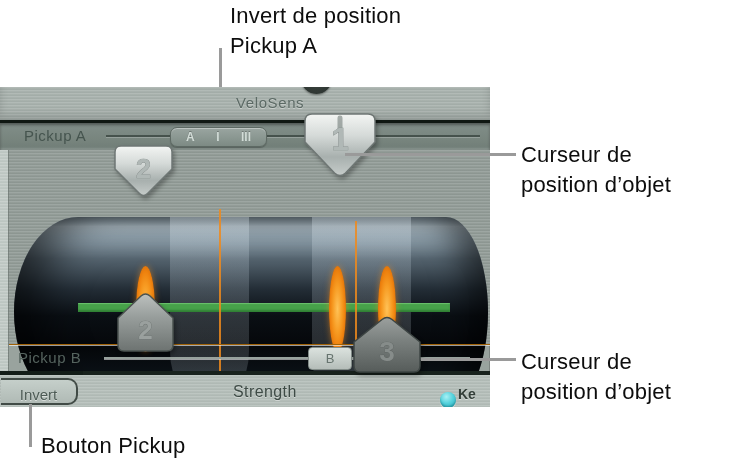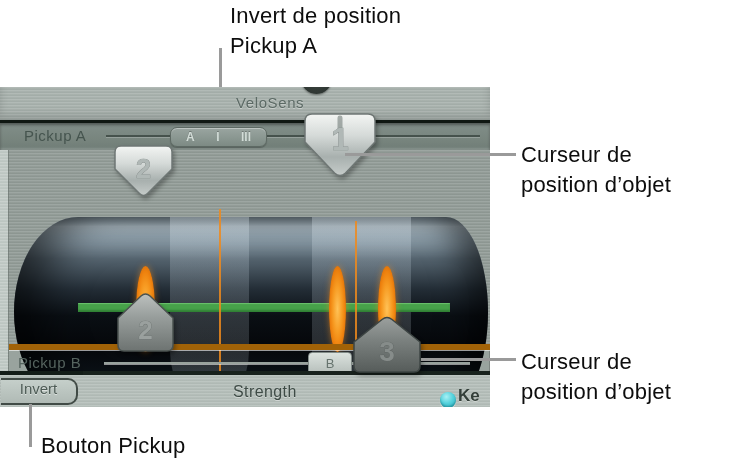--- a/index.html
+++ b/index.html
@@ -65,44 +65,44 @@
          box-shadow:0 0 6px rgba(243,140,26,.55); }
   .obj1 { left:122px; width:19px; }
   .obj2 { left:315px; width:17px; }
   .obj3 { left:364px; width:18px; }
   .oline { position:absolute; width:2px; background:rgba(238,138,28,.85); }
   .oline1 { left:219px; top:59px; height:196px; }
   .oline2 { left:355px; top:71px; height:184px; }
 
   .rowB { position:absolute; left:0; top:257px; width:490px; height:27px;
           background:linear-gradient(180deg,#d8ded а 0%, #d4dad6 0%, #c3cbc7 100%);
-          border-top:6px solid #a16207; box-shadow:inset 0 1px 0 rgba(255,255,255,.6); }
+          border-top:1px solid #a16207; box-shadow:inset 0 1px 0 rgba(255,255,255,.6); }
   .rowB-track { position:absolute; left:104px; top:12px; width:366px; height:2px; background:#98a29d;
                 box-shadow:0 1px 0 rgba(255,255,255,.55); }
   .lblB { position:absolute; left:18px; top:4px; font-size:15px; color:#55635e; letter-spacing:.5px; }
   .sliderB { position:absolute; left:308px; top:2px; width:44px; height:23px; border-radius:4px;
              background:linear-gradient(180deg,#dbe2de 0%, #c4ccc8 60%, #b5bdb9 100%);
              border:1px solid #828c88; display:flex; align-items:center; justify-content:center;
              font-size:13px; color:#67746f; box-shadow:0 1px 1px rgba(0,0,0,.2); }
 
   .divider  { position:absolute; left:0; top:284px; width:490px; height:4px; background:#18221d; }
   .divider2 { position:absolute; left:0; top:284px; width:83px; height:8px; background:#131d18; }
 
   .bottom-strip { position:absolute; left:0; top:288px; width:490px; height:32px; background-color:#b4beb9; }
   .invert-btn { position:absolute; left:1px; top:3px; width:77px; height:27px;
                 border:2px solid #414b46; border-left:none; border-radius:0 10px 10px 0;
                 background:linear-gradient(180deg,#c5cfca 0%, #b0bab5 100%);
-                display:flex; align-items:flex-start; justify-content:center;
+                display:flex; align-items:flex-end; justify-content:center;
                 font-size:15px; color:#4d5b55; text-shadow:0 1px 0 rgba(255,255,255,.5); }
   .strength { position:absolute; left:233px; top:8px; font-size:16px; color:#3e4b46; letter-spacing:.4px;
               text-shadow:0 1px 0 rgba(255,255,255,.4);text-align:right; }
   .led { position:absolute; left:440px; top:17px; width:16px; height:16px; border-radius:50%;
          background:radial-gradient(circle at 40% 30%, #a8f0f4 0%, #55d2dc 45%, #2aaebe 100%);
          box-shadow:inset 0 -2px 2px rgba(0,90,100,.4), 0 1px 1px rgba(255,255,255,.5); }
-  .key-part { position:absolute; left:458px; top:11px; font-size:17px; font-weight:600; color:#333f39;
+  .key-part { position:absolute; left:458px; top:11px; font-size:14px; font-weight:600; color:#333f39;
               text-shadow:0 1px 0 rgba(255,255,255,.4); }
 
   .left-strip { position:absolute; left:0; top:63px; width:9px; height:221px; background-color:#c1cbc6;
                 border-right:1px solid rgba(62,72,67,.55); }
 
   .marker { position:absolute; filter:drop-shadow(2px 3px 2px rgba(0,0,0,.3)); }
   .m2top { left:114px; top:58px; }
   .m1    { left:304px; top:26px; }
   .m2bot { left:117px; top:205px; }
   .m3    { left:353px; top:228px; }

